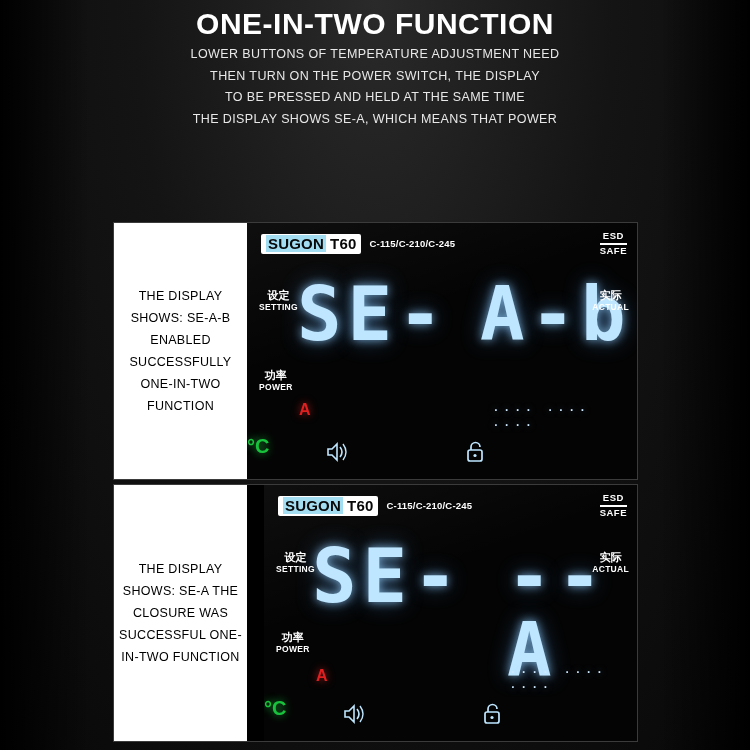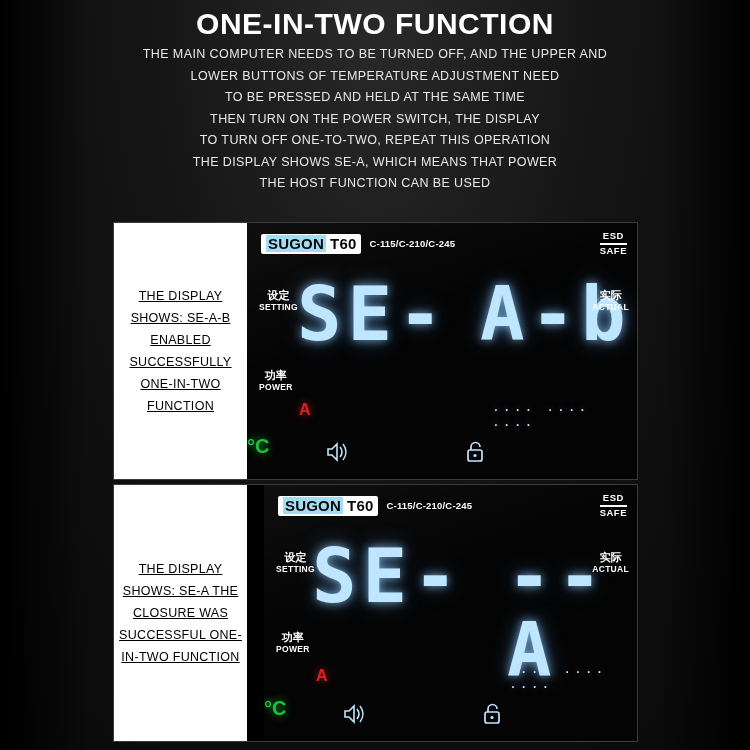--- a/index.html
+++ b/index.html
@@ -46,21 +46,20 @@
 
   
   .panel{
     position:absolute;
     left:113px;
     width:525px;
     display:flex;
     background:#000;
     border:1px solid #3b3b3b;
     box-sizing:border-box;
-    text-decoration:underline;
   }
   #panel1{ top:222px; height:258px; }
   #panel2{ top:484px; height:258px;gap:17px; }
 
   .caption{
     width:133px;
     background:#ffffff;
     color:#000000;
     display:flex;
     align-items:center;
@@ -184,27 +183,24 @@
     text-shadow:0 0 9px rgba(30,220,70,0.75);
   }
 </style>
 </head>
 <body>
 
 <div class="page">
 
   <div class="header">
     <div class="title">ONE-IN-TWO FUNCTION</div>
-    <div class="subline">THE MAIN COMPUTER NEEDS TO BE TURNED OFF, AND THE UPPER AND</div>
     <div class="subline">LOWER BUTTONS OF TEMPERATURE ADJUSTMENT NEED</div>
+    <div class="subline">THEN TURN ON THE POWER SWITCH, THE DISPLAY</div>
     <div class="subline">TO BE PRESSED AND HELD AT THE SAME TIME</div>
-    <div class="subline">THEN TURN ON THE POWER SWITCH, THE DISPLAY</div>
-    <div class="subline">TO TURN OFF ONE-TO-TWO, REPEAT THIS OPERATION</div>
     <div class="subline">THE DISPLAY SHOWS SE-A, WHICH MEANS THAT POWER</div>
-    <div class="subline">THE HOST FUNCTION CAN BE USED</div>
   </div>
 
   <div class="panel" id="panel1">
     <div class="caption">THE DISPLAY SHOWS: SE-A-B ENABLED SUCCESSFULLY ONE-IN-TWO FUNCTION</div>
     <div class="device">
 
       <div class="brandrow">
         <div class="brandbox">
           <span class="sug">SUGON</span>
           <span class="t60">T60</span>

